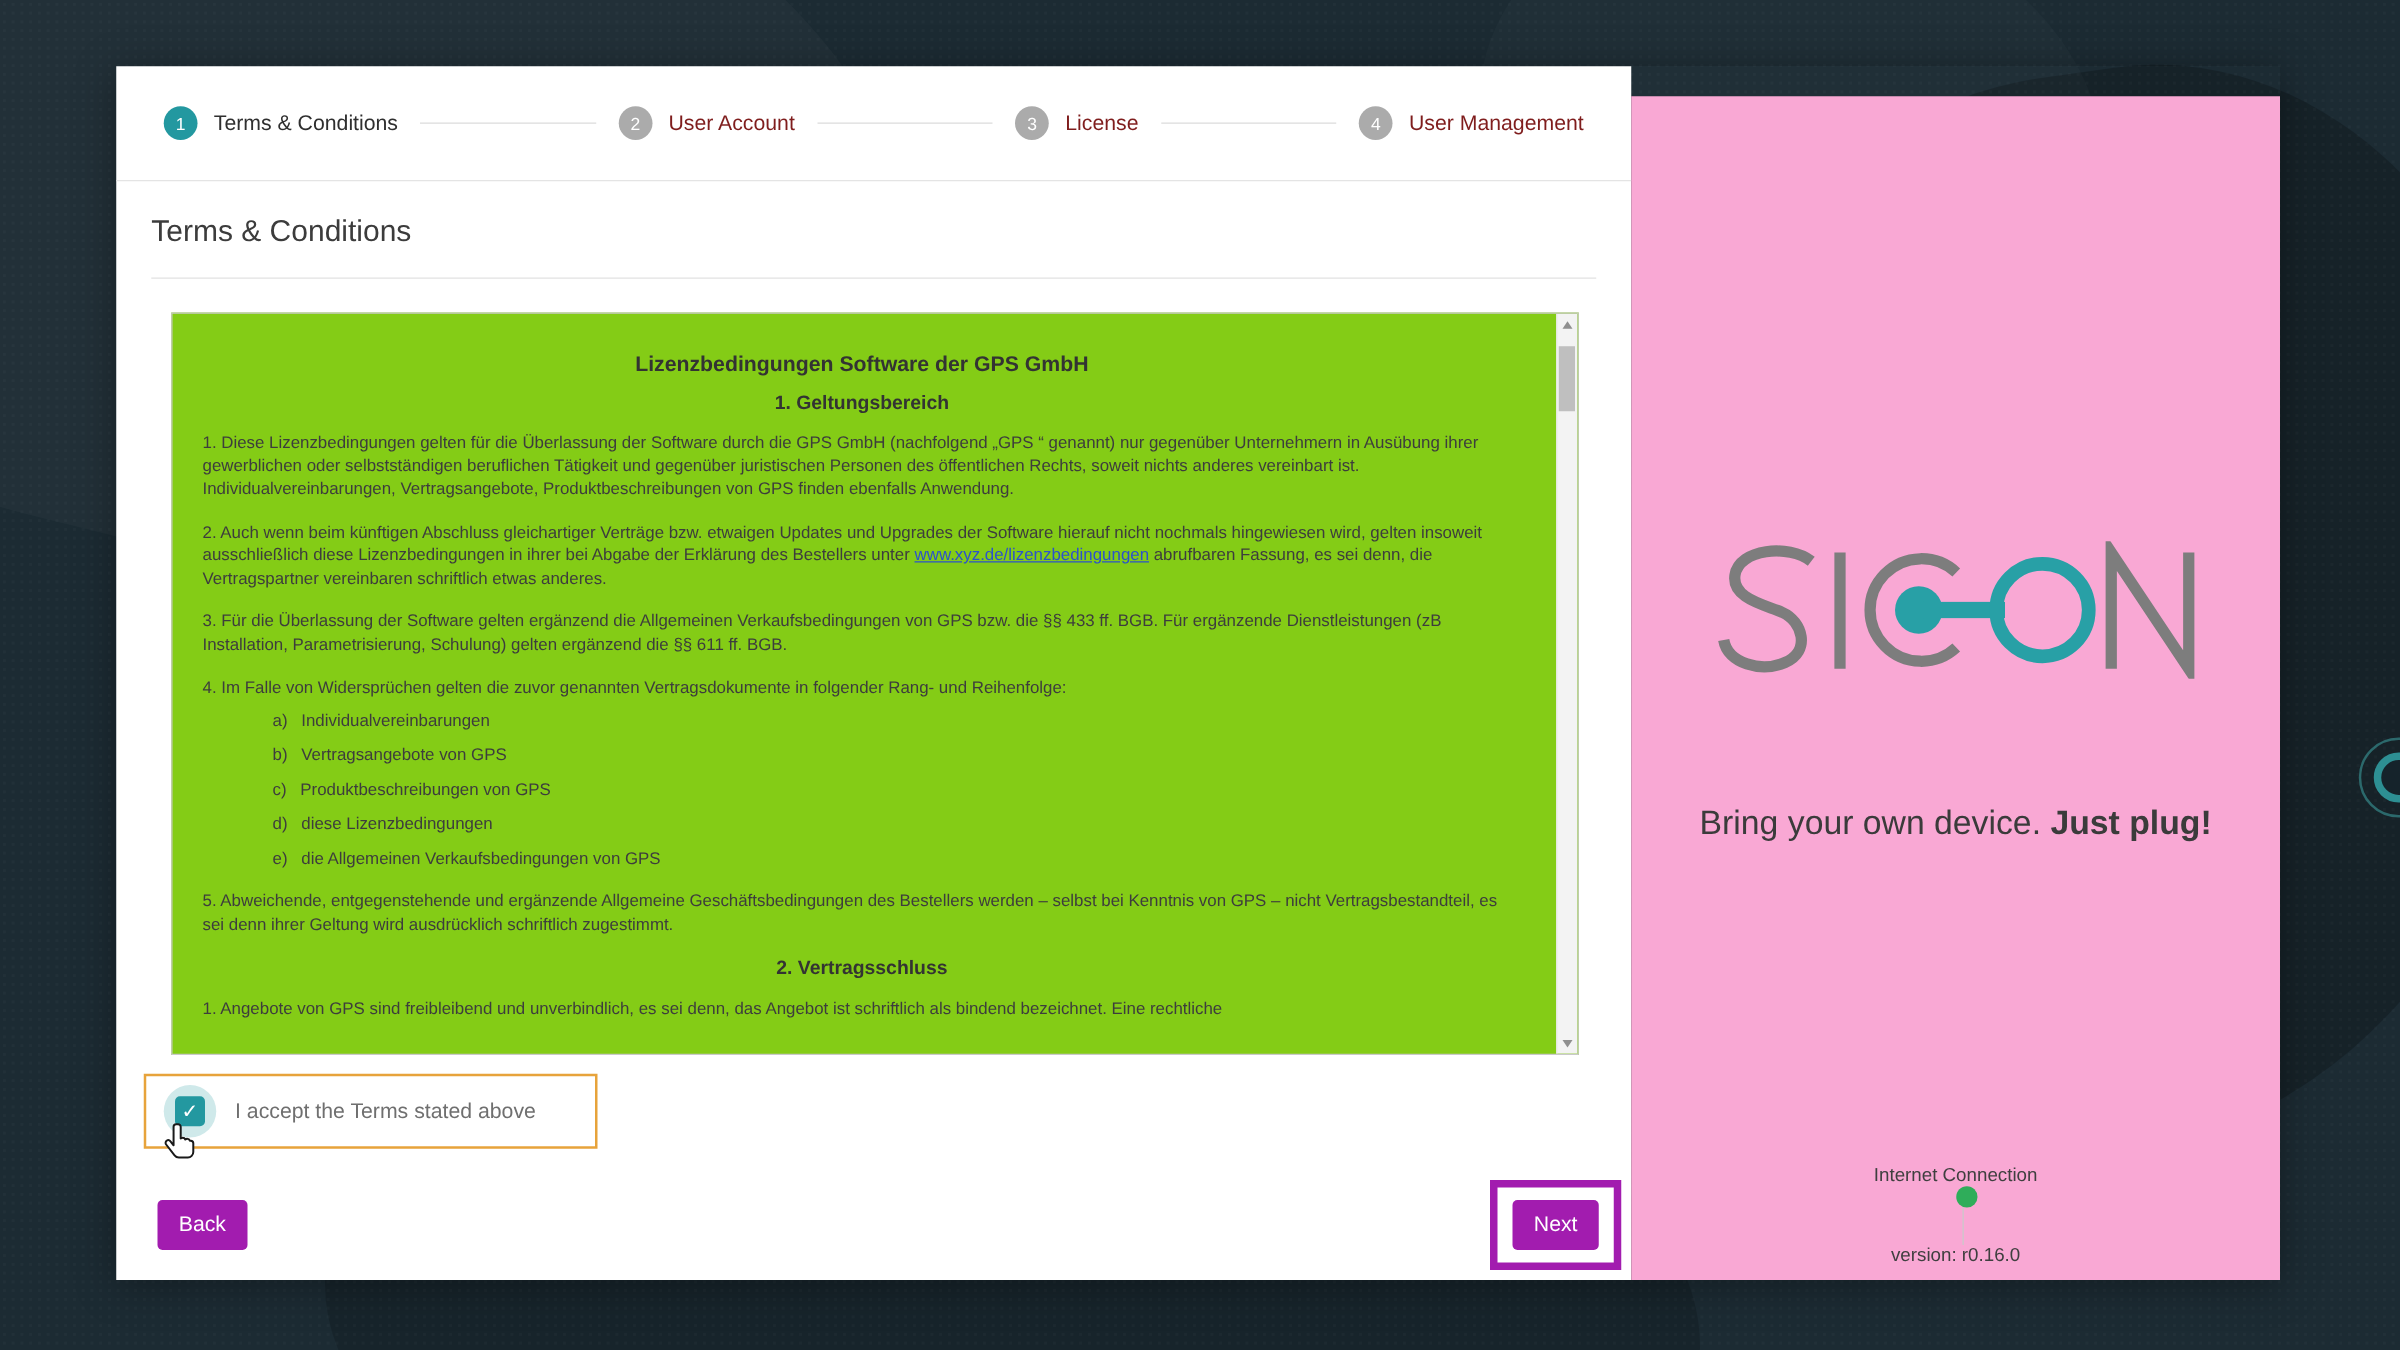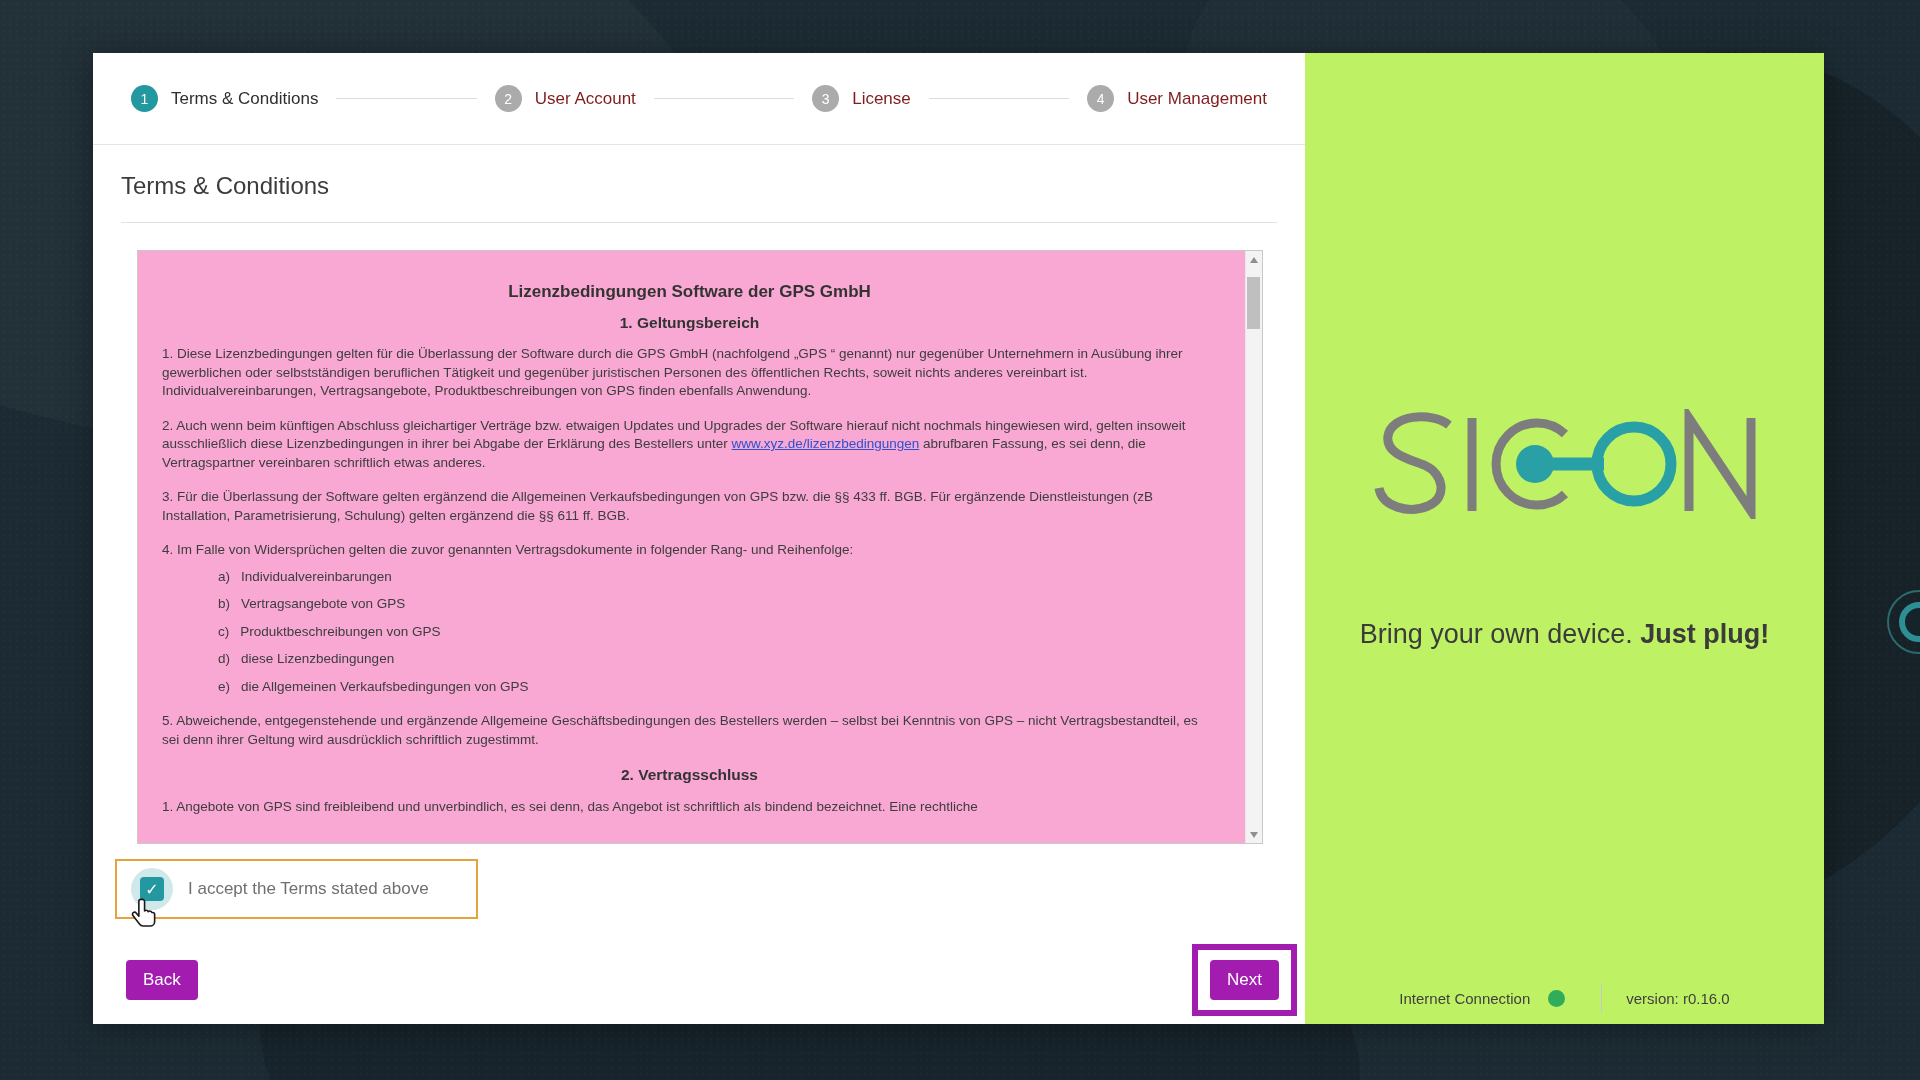--- a/index.html
+++ b/index.html
@@ -22,39 +22,39 @@
     background-size:7px 7px; }
   .ring-decor { position:absolute; right:-31px; top:590px; width:64px; height:64px;
     border:2px solid rgba(62,164,164,0.55); border-radius:50%; }
   .ring-decor::before { content:""; position:absolute; inset:10px; border:6px solid #2d8f93;
     background:#15232b; border-radius:50%; }
 
   
   .app { position:absolute; left:93px; top:53px; width:1731px; height:971px; display:flex; z-index:2;
     box-shadow:0 4px 30px rgba(0,0,0,0.35); }
   .card { width:1212px; background:#ffffff; display:flex; flex-direction:column; }
-  .panel { flex:1; background:#bef264; position:relative; }
+  .panel { flex:1; background:#f9a8d4; position:relative;margin-top:24px; }
 
   
   .stepper { height:92px; display:flex; align-items:center; padding:0 38px; border-bottom:1px solid #e4e4e4; flex:0 0 auto; }
   .step { display:flex; align-items:center; gap:13px; cursor:default; }
   .step-circle { width:27px; height:27px; border-radius:50%; background:#ababab; color:#fff;
     font-size:14px; display:flex; align-items:center; justify-content:center; flex:0 0 auto; }
   .step.active .step-circle { background:#2398a0; }
   .step-label { font-size:17px; color:#7f1d1d; white-space:nowrap; }
   .step.active .step-label { color:#2f2f2f; }
   .step-line { flex:1 1 auto; height:1px; background:#dcdcdc; margin:0 18px; min-width:40px; }
 
   
   .content { flex:1; padding:0 28px; display:flex; flex-direction:column; }
   .page-title { font-size:24px; font-weight:400; color:#3c3c3c; margin:27px 0 0 0; padding:0 0 22px 0;
     border-bottom:1px solid #e2e2e2; }
 
   .license-box { margin:27px 14px 0 16px; height:594px; border:1px solid #c9c9c9; position:relative;
-    overflow:hidden; background:#f9a8d4; }
+    overflow:hidden; background:#84cc16; }
   .doc { position:absolute; inset:0; padding:30px 45px 0 24px; overflow:hidden;
     color:#3d3d3d; font-size:13.5px; line-height:18.5px; }
   .doc-title { font-size:17px; line-height:21px; font-weight:bold; text-align:center; color:#333; margin:0 0 11px 0; }
   .doc-h { font-size:15.5px; line-height:19px; font-weight:bold; text-align:center; color:#333; margin:0 0 13px 0; }
   .doc p { margin:0 0 16px 0; }
   .doc p.mb8 { margin-bottom:8px; }
   .doc-h.sect2 { margin:0 0 14px 0; }
   .doc-link { color:#2b52cc; text-decoration:underline; cursor:pointer; }
   .doc-list { margin:0 0 16px 0; }
   .doc-li { display:flex; gap:11px; padding-left:56px; margin-bottom:9px; line-height:18.5px; }
@@ -84,21 +84,21 @@
   .btn { background:#a21caf; color:#fff; border:none; border-radius:4px; font-size:17px;
     padding:10px 17px; cursor:pointer; font-family:inherit; }
   .next-wrap { border:6px solid #a21caf; padding:10px 12px; background:transparent; }
 
   
   .logo-wrap { margin:356px auto 0; width:392px; }
   .logo-wrap svg { display:block; }
   .tagline { text-align:center; margin-top:100px; font-size:27px; color:#3b3b3b; }
   .tagline b { font-weight:bold; }
   .panel-footer { position:absolute; bottom:11px; left:0; right:0; display:flex; align-items:center;
-    justify-content:center; font-size:15px; color:#3f3f3f; }
+    justify-content:center; font-size:15px; color:#3f3f3f;flex-direction:column; }
   .status-dot { width:17px; height:17px; border-radius:50%; background:#2fad5a; margin-left:18px; }
   .v-div { width:1px; height:30px; background:#c9c9c9; margin:0 24px 0 36px; }
 </style>
 </head>
 <body>
 
 <div class="bg-shape bg-s1"></div>
 <div class="bg-shape bg-s2"></div>
 <div class="bg-shape bg-s3"></div>
 <div class="bg-shape bg-s4"></div>

